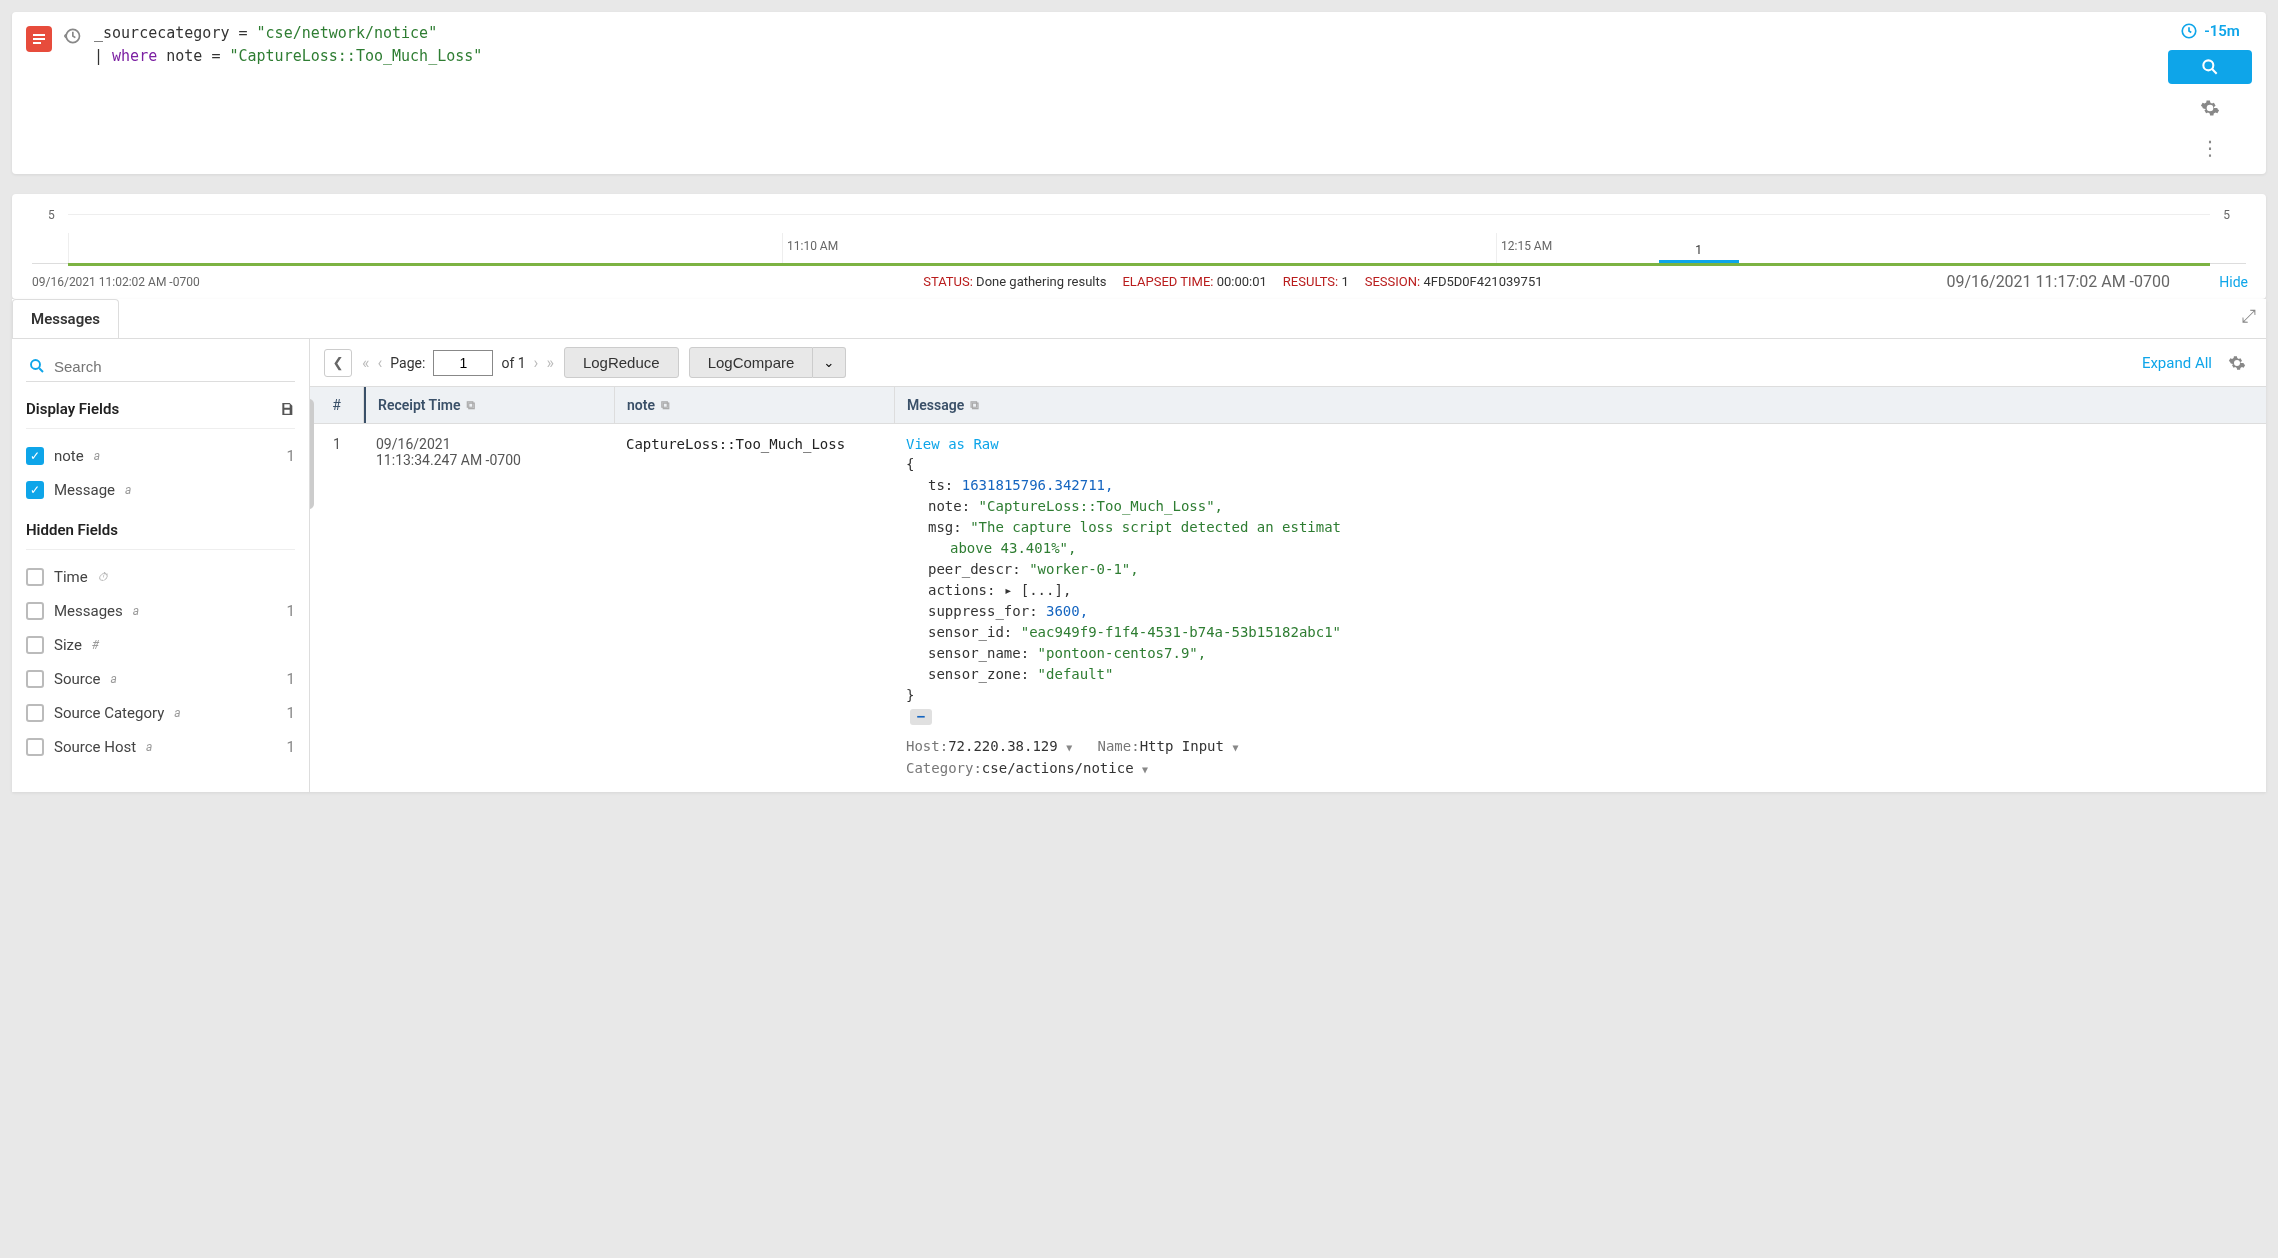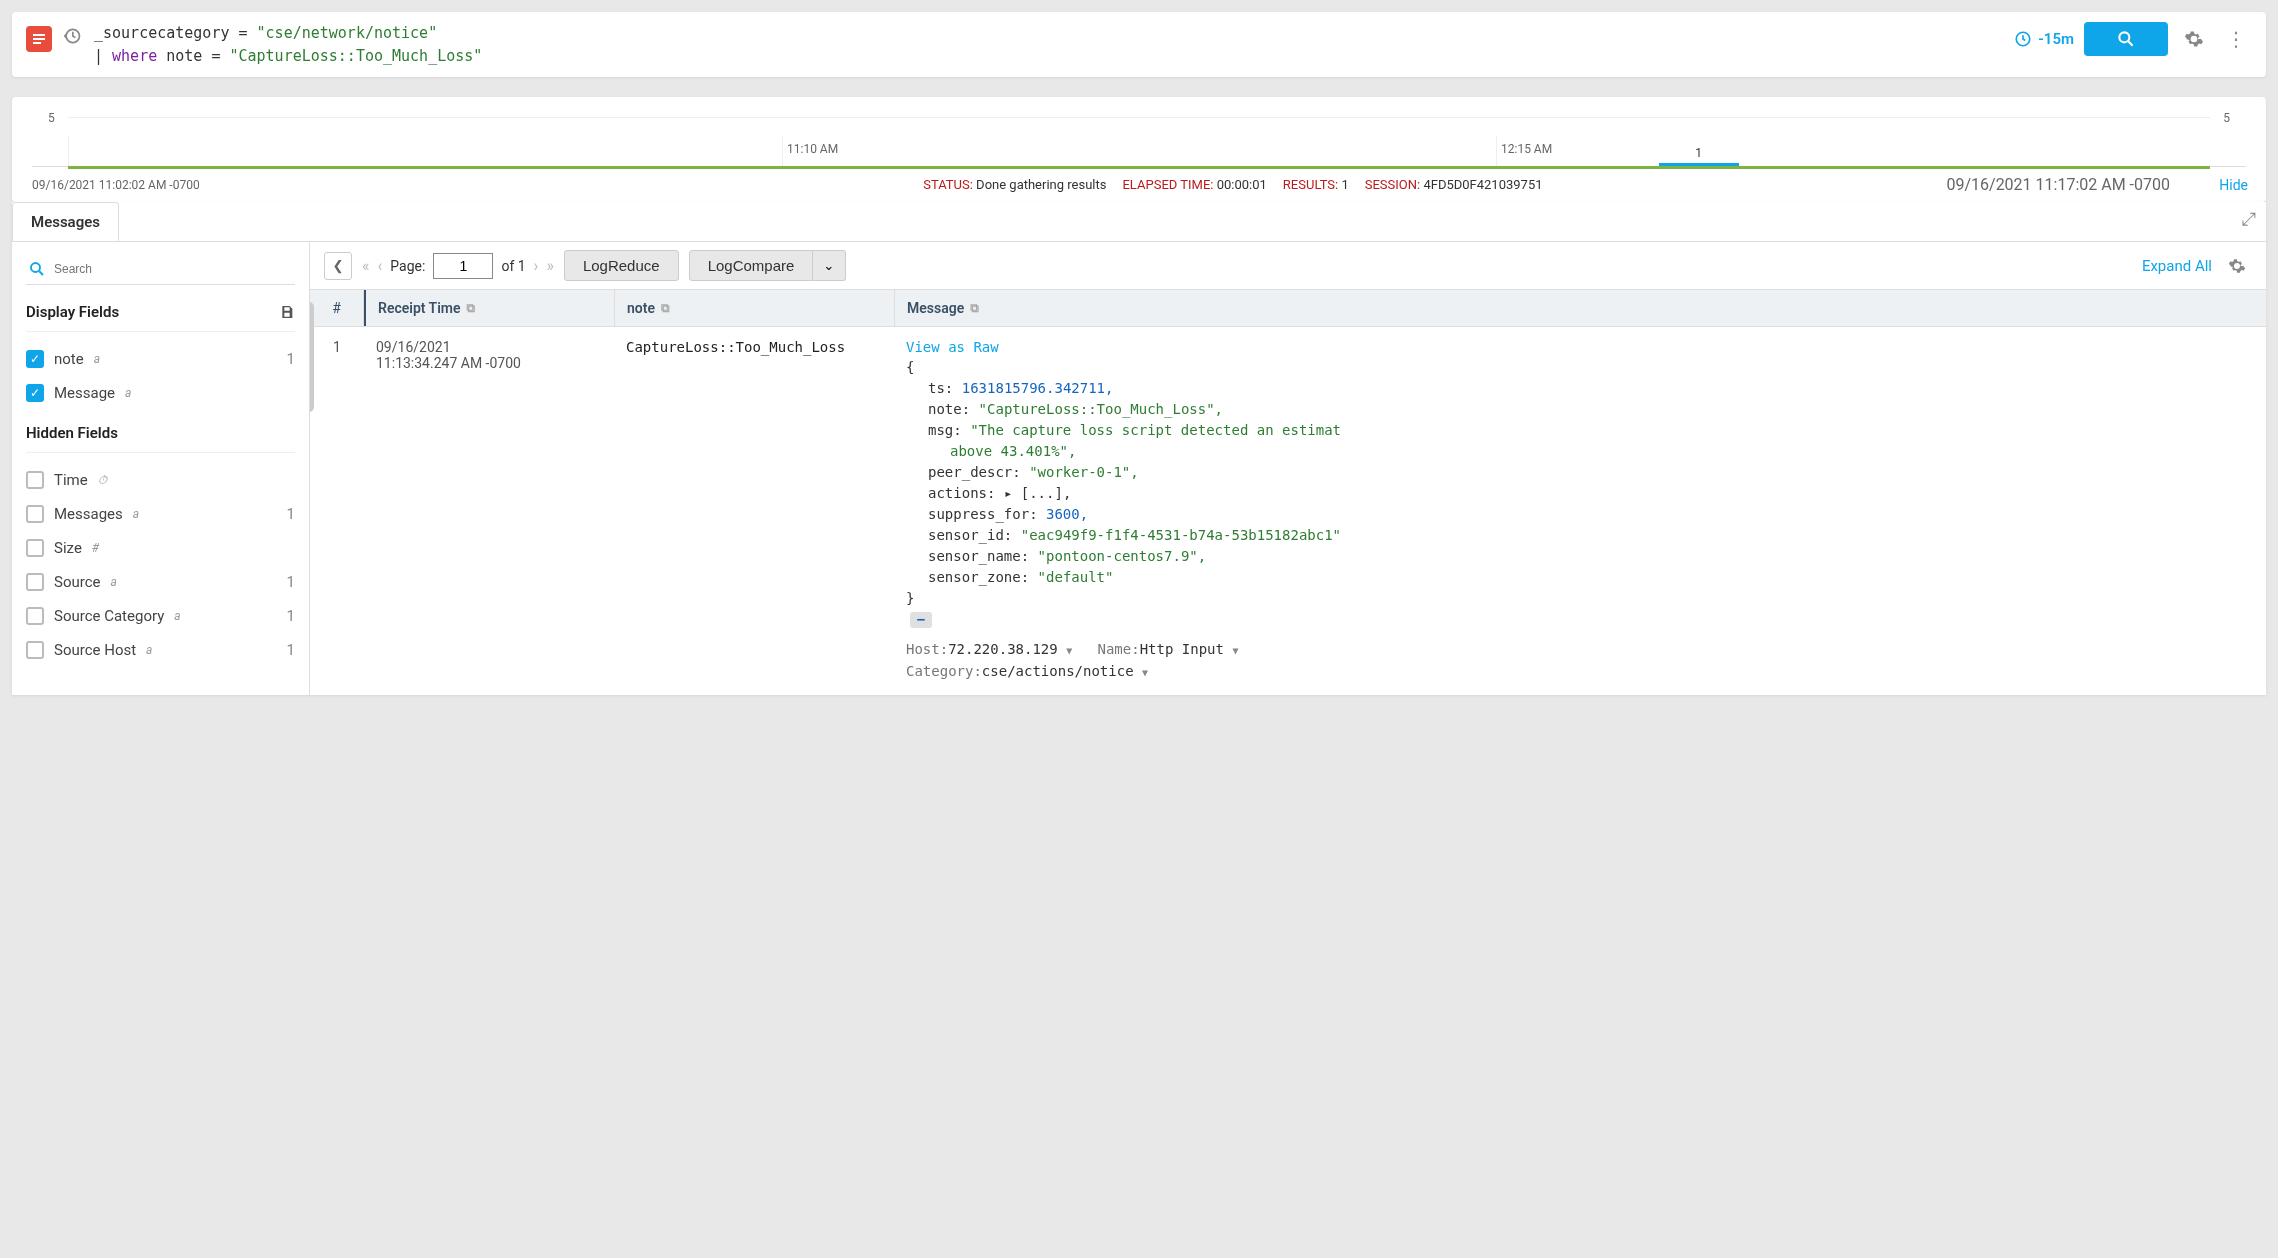--- a/index.html
+++ b/index.html
@@ -6,21 +6,21 @@
 body { font-family: -apple-system, BlinkMacSystemFont, "Segoe UI", Roboto, sans-serif; background: #e8e8e8; color: #333; font-size: 14px; }
 .app { padding: 12px; }
 .query-bar { background: #fff; border-radius: 4px; padding: 10px 14px; display: flex; align-items: flex-start; gap: 12px; box-shadow: 0 1px 3px rgba(0,0,0,0.08); margin-bottom: 20px; }
 .query-left { display: flex; gap: 10px; align-items: flex-start; padding-top: 4px; }
 .badge-icon { width: 26px; height: 26px; background: #e74c3c; border-radius: 4px; display: flex; align-items: center; justify-content: center; color: #fff; font-weight: bold; }
 .recent-icon { color: #888; font-size: 20px; }
 .query-text { font-family: "Menlo", "Consolas", monospace; font-size: 15px; flex: 1; white-space: pre; line-height: 1.5; }
 .qt-field { color: #333; }
 .qt-str { color: #2e7d32; }
 .qt-kw { color: #7b1fa2; }
-.query-right { display: flex; align-items: center; gap: 10px; }
+.query-right { display: flex; align-items: center; gap: 10px; flex-direction: column; }
 .time-range { display: flex; align-items: center; gap: 6px; color: #0ea5e9; font-weight: 600; font-size: 15px; }
 .btn-search { background: #0ea5e9; border: none; color: #fff; width: 84px; height: 34px; border-radius: 4px; font-size: 18px; cursor: pointer; }
 .icon-btn { background: none; border: none; color: #888; font-size: 20px; cursor: pointer; padding: 4px 6px; }
 .timeline { background: #fff; border-radius: 4px; padding: 20px 20px 0 20px; box-shadow: 0 1px 3px rgba(0,0,0,0.08); margin-bottom: 0; position: relative; }
 .timeline-body { position: relative; height: 50px; border-bottom: 1px solid #ddd; }
 .y-tick-l { position: absolute; left: 16px; top: -6px; font-size: 12px; color: #666; }
 .y-tick-r { position: absolute; right: 16px; top: -6px; font-size: 12px; color: #666; }
 .grid-line { position: absolute; top: 0; left: 36px; right: 36px; border-top: 1px solid #eee; }
 .x-track { position: absolute; left: 36px; right: 36px; bottom: 0; height: 30px; display: flex; }
 .x-seg { flex: 1; border-left: 1px solid #eee; position: relative; }
@@ -35,21 +35,21 @@
 .tf-val { color: #333; }
 .tf-right { font-size: 16px; position: absolute; right: 76px; }
 .hide-link { color: #0ea5e9; cursor: pointer; position: absolute; right: -2px; font-size: 14px; }
 .results { background: #fff; box-shadow: 0 1px 3px rgba(0,0,0,0.08); position: relative; }
 .tab-head { display: flex; align-items: flex-start; }
 .tab { padding: 10px 18px; border: 1px solid #ddd; border-bottom: none; background: #fff; font-weight: 600; font-size: 15px; color: #333; border-radius: 4px 4px 0 0; }
 .expand-corner { position: absolute; right: 10px; top: 6px; color: #888; font-size: 18px; cursor: pointer; }
 .results-body { display: flex; border-top: 1px solid #ddd; }
 .sidebar { width: 298px; border-right: 1px solid #ddd; padding: 12px 14px; }
 .search-box { display: flex; align-items: center; gap: 8px; border-bottom: 1px solid #ddd; padding: 6px 2px; margin-bottom: 18px; color: #0ea5e9; }
-.search-box input { border: none; outline: none; flex: 1; font-size: 12px; color: #666; }
+.search-box input { border: none; outline: none; flex: 1; font-size: 15px; color: #666; }
 .sec-title { font-weight: 600; font-size: 15px; color: #222; display: flex; justify-content: space-between; align-items: center; margin-bottom: 10px; }
 .save-icon { color: #666; font-size: 15px; }
 .field-row { display: flex; align-items: center; gap: 10px; padding: 8px 0; font-size: 15px; color: #444; }
 .field-row .cnt { margin-left: auto; color: #888; }
 .cb { width: 18px; height: 18px; border: 2px solid #0ea5e9; border-radius: 3px; display: inline-flex; align-items: center; justify-content: center; background: #0ea5e9; color: #fff; font-size: 12px; cursor: pointer; }
 .cb.empty { background: #fff; border-color: #bbb; }
 .ftype { font-style: italic; color: #999; font-size: 12px; }
 .divider { border-top: 1px solid #eee; margin: 10px 0; }
 .sec-sub { font-weight: 600; font-size: 15px; margin: 14px 0 6px; color: #222; }
 .main { flex: 1; overflow: hidden; position: relative; }

